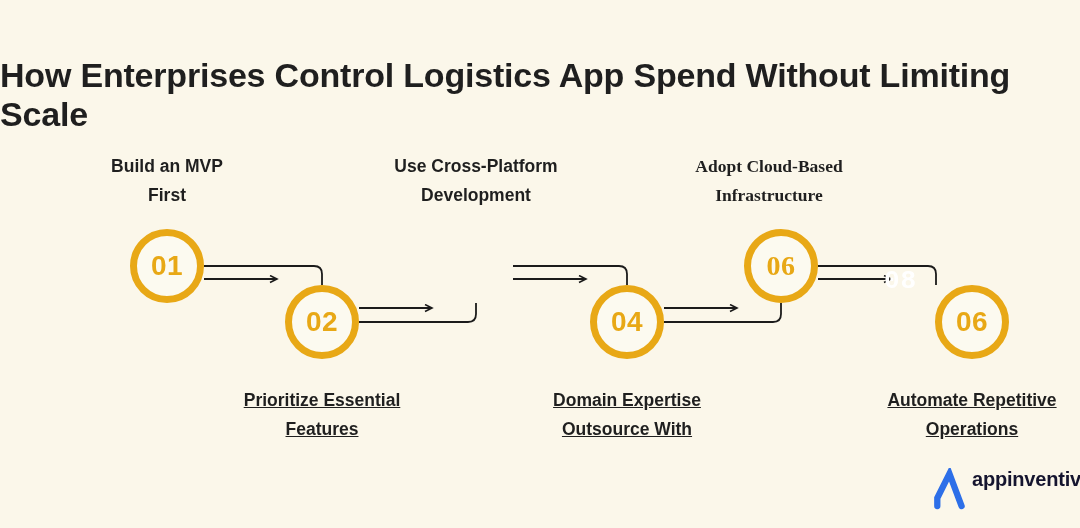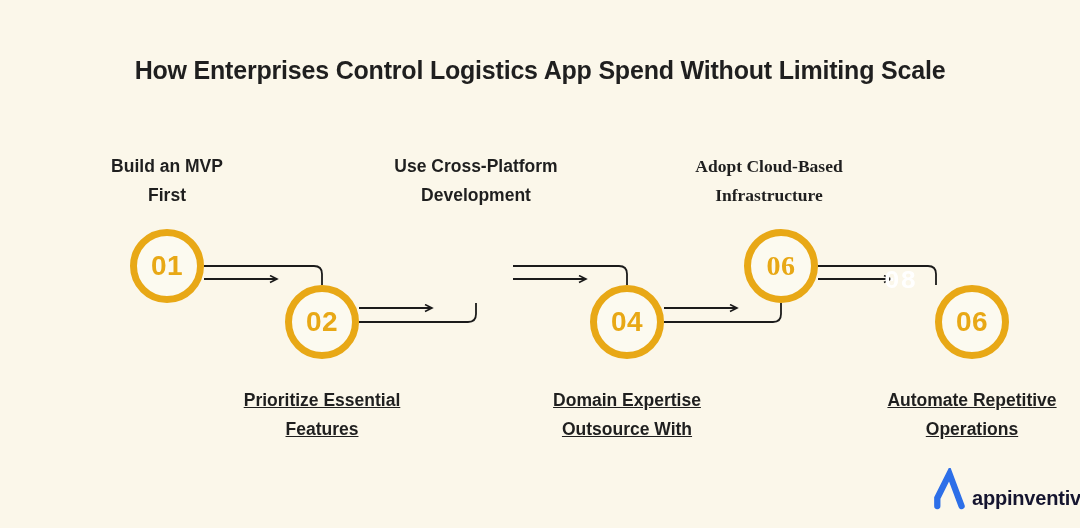--- a/index.html
+++ b/index.html
@@ -22,22 +22,22 @@
     position: relative;
     width: 1080px;
     height: 528px;
     background: var(--bg);
   }
   .title{
     position: absolute;
     top: 56px;
     left: 0;
     width: 100%;
-    text-align: center;
-    font-size: 25px;
+    text-align: left;
+    font-size: 34px;
     font-weight: 700;
     letter-spacing: -0.2px;
     color: var(--text);
   }
   .connectors{
     position: absolute;
     top: 0; left: 0;
     width: 1080px; height: 528px;
   }
   .ghost-number{
@@ -90,21 +90,21 @@
   .step-3{ left: 346px; }
   .step-4{ left: 497px; }
   .step-5{ left: 651px; font-family: Liberation Serif, serif; }
   .step-6{ left: 842px; }
   .step-5 .step-label{ transform: translateX(-12px); }
   .logo{
     position: absolute;
     left: 931px;
     top: 468px;
     display: flex;
-    align-items: flex-end;
+    align-items: flex-start;
     gap: 5px;
     z-index: 2;
   }
   .logo-mark{ display:block; }
   .logo-text{
     font-size: 20px;
     font-weight: 600;
     letter-spacing: -0.2px;
     color: #15152F;
   }

